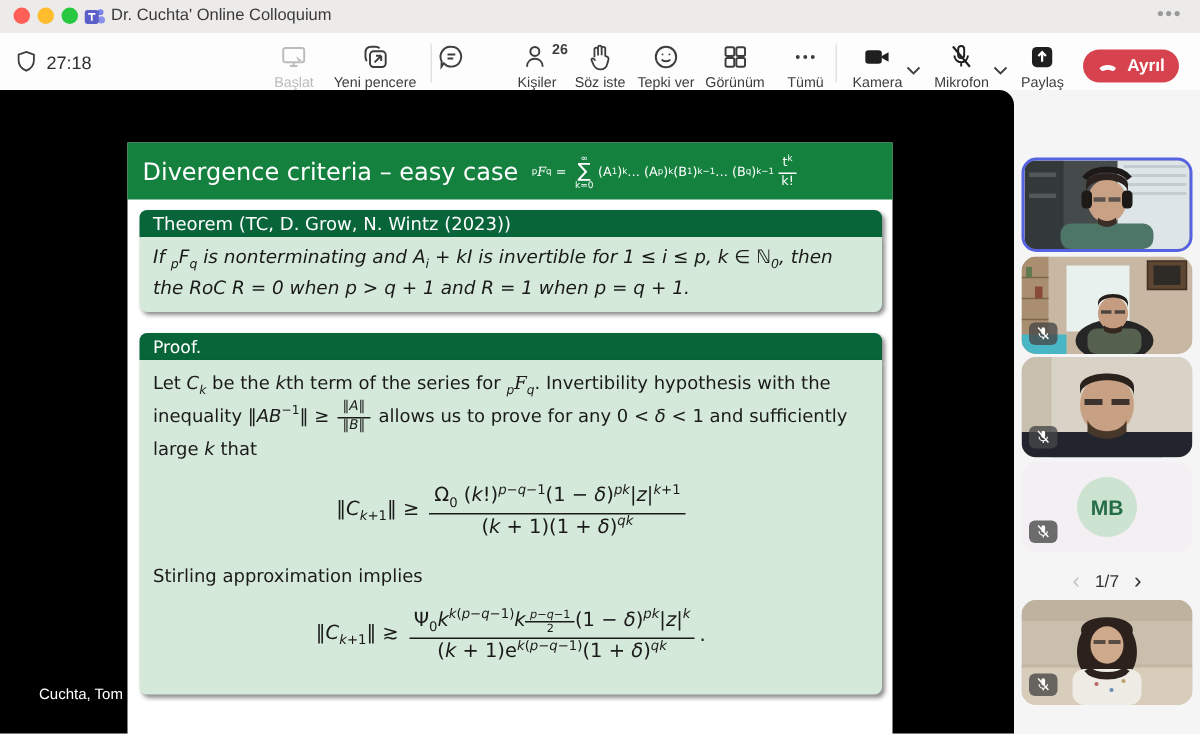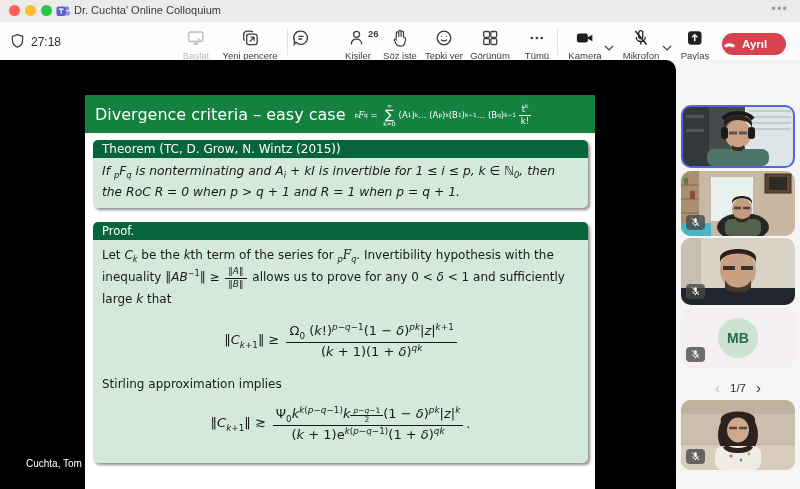--- a/index.html
+++ b/index.html
@@ -18,21 +18,21 @@
   .timer{position:absolute;left:31px;top:13px;font-size:12px;color:#2f2f2f;}
   .tbtn{position:absolute;top:6px;transform:translateX(-50%);display:flex;flex-direction:column;
     align-items:center;gap:2px;white-space:nowrap;cursor:default;}
   .tbtn .lab{font-size:9.5px;color:#3d3d3d;}
   .tbtn.disabled .lab{color:#bcbcbc;}
   .iconbox{height:20px;display:flex;align-items:center;justify-content:flex-start;position:relative;}
   .count{position:absolute;left:20px;top:0;font-size:9.5px;font-weight:700;color:#3d3d3d;}
   .divider{position:absolute;top:7px;width:1px;height:26px;background:#e3e2e1;}
   .chev{position:absolute;top:15px;}
   .leave{position:absolute;left:722px;top:11px;width:64px;height:22px;background:#d6434e;
-    border-radius:11px;display:flex;align-items:center;justify-content:flex-start;gap:5px;
+    border-radius:11px;display:flex;align-items:center;justify-content:center;gap:5px;
     color:#fff;font-size:11.5px;font-weight:700;cursor:default;}
   .main{position:absolute;left:0;top:60px;width:800px;height:429px;background:#f6f5f5;}
   .share{position:absolute;left:0;top:0;width:676px;height:429px;background:#000;
     border-top-right-radius:10px;}
   .presenter{position:absolute;left:10px;bottom:20px;color:#fff;font-size:10px;margin-left:16px;}
   
   .slide{position:absolute;left:85px;top:35px;width:510px;height:446px;background:#fff;
     font-family:"DejaVu Sans",sans-serif;color:#1a1a1a;}
   .slidehead{position:absolute;left:0;top:0;right:0;height:38px;background:#15813f;
     display:flex;align-items:center;padding:0 10px;box-sizing:border-box;gap:9px;}
@@ -268,21 +268,21 @@
               <span>∞</span>
               <span class="sig">∑</span>
               <span>k=0</span>
             </span>(A<sub>1</sub>)<sub>k</sub> … (A<sub>p</sub>)<sub>k</sub>(B<sub>1</sub>)<sub>k</sub><sup>−1</sup> … (B<sub>q</sub>)<sub>k</sub><sup>−1</sup>&nbsp;<span class="mfrac">
               <span>t<sup>k</sup></span>
               <span>k!</span>
             </span></span>
       </div>
 
       <div class="block theorem">
-        <div class="bhead">Theorem (TC, D. Grow, N. Wintz (2015))</div>
+        <div class="bhead">Theorem (TC, D. Grow, N. Wintz (2023))</div>
         <div class="bbody">If <sub>p</sub>F<sub>q</sub> is nonterminating and A<sub>i</sub> + kI is invertible for 1 ≤ i ≤ p, k ∈ ℕ<sub>0</sub>, then the RoC R = 0 when p &gt; q + 1 and R = 1 when p = q + 1.</div>
       </div>
 
       <div class="block proof">
         <div class="bhead">Proof.</div>
         <div class="bbody">
           <div class="p1">Let <i>C<sub>k</sub></i> be the <i>k</i>th term of the series for <i><sub>p</sub></i><span class="scrF">F</span><i><sub>q</sub></i>. Invertibility hypothesis with the inequality ‖<i>AB</i><sup>−1</sup>‖ ≥ <span class="mfrac inl">
                 <span>‖<i>A</i>‖</span>
                 <span>‖<i>B</i>‖</span>
               </span> allows us to prove for any 0 &lt; <i>δ</i> &lt; 1 and sufficiently large <i>k</i> that</div>

